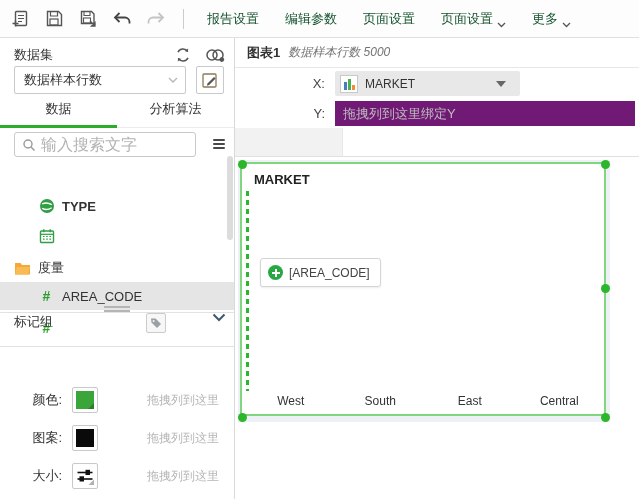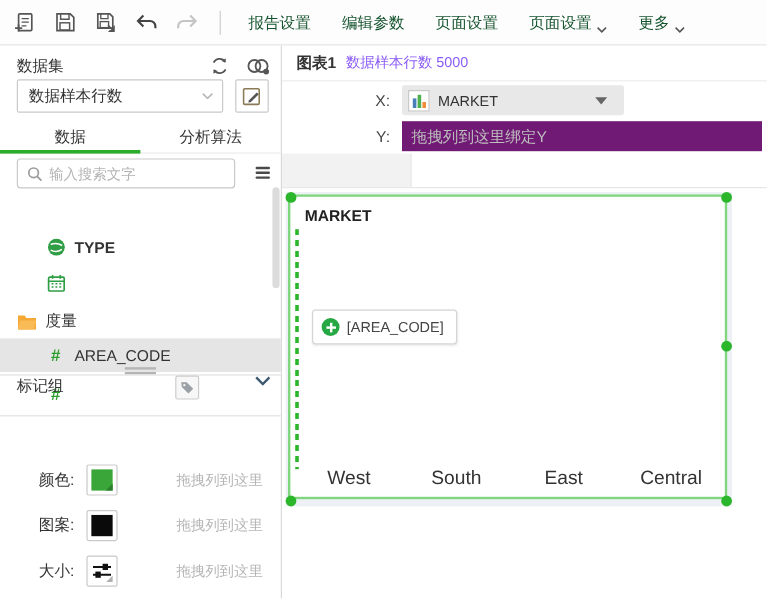--- a/index.html
+++ b/index.html
@@ -25,27 +25,27 @@
   #dataset-label { margin-left:14px; color:#333; }
   .ds-icon { width:22px; height:22px; display:flex; align-items:center; justify-content:center; cursor:pointer; }
   #dataset-select { position:absolute; left:14px; top:28px; width:172px; height:28px;
     border:1px solid #c9c9c9; border-radius:2px; display:flex; align-items:center; background:#fff; cursor:pointer; }
   #dataset-select .val { flex:1; padding-left:9px; color:#333; }
   #dataset-select .chev { width:24px; display:flex; align-items:center; justify-content:center; }
   #dataset-edit { position:absolute; left:196px; top:28px; width:28px; height:28px;
     border:1px solid #c9c9c9; border-radius:2px; display:flex; align-items:center; justify-content:center; cursor:pointer; background:#fff; }
 
   #tabs { position:absolute; left:0; top:62px; width:234px; height:28px; display:flex; border-bottom:1px solid #ececec; }
-  .tab { width:117px; display:flex; align-items:center; justify-content:center; color:#333; cursor:pointer; position:relative; }
+  .tab { width:117px; display:flex; align-items:flex-start; justify-content:center; color:#333; cursor:pointer; position:relative; }
   .tab.active::after { content:""; position:absolute; left:0; bottom:-1px; width:100%; height:3px; background:#2bad2b; }
 
   #search-row { position:absolute; left:0; top:93px; width:234px; height:28px; }
   #search-box { position:absolute; left:14px; top:1px; width:182px; height:25px;
     border:1px solid #c9c9c9; border-radius:3px; display:flex; align-items:center; background:#fff; }
-  #search-box input { border:0; outline:0; width:140px; font-size:12px; color:#c2410c;
+  #search-box input { border:0; outline:0; width:140px; font-size:16px; color:#c2410c;
     font-family:"Liberation Sans","DejaVu Sans",sans-serif; }
   #search-box input::placeholder { color:#b3b3b3; }
   #search-glyph { margin:0 5px 0 7px; display:flex; }
   #tree-menu-btn { position:absolute; left:213px; top:5px; width:16px; height:16px; cursor:pointer;
     display:flex; flex-direction:column; justify-content:center; gap:2px; }
   #tree-menu-btn span { display:block; width:12px; height:2px; background:#4a4a4a; border-radius:1px; }
 
   #tree { position:absolute; left:0; top:116px; width:234px; }
   .tree-row { position:absolute; left:0; width:234px; height:28px; display:flex; align-items:center; cursor:pointer; }
   .tree-row.selected { background:#e5e5e5; }
@@ -70,21 +70,21 @@
   .mark-row { position:absolute; left:0; width:234px; height:28px; display:flex; align-items:center; }
   .mark-label { position:absolute; left:14px; width:48px; text-align:right; color:#333; }
   .swatch-btn { position:absolute; left:72px; width:26px; height:26px; border:1px solid #c9c9c9; border-radius:2px;
     background:#fff; display:flex; align-items:center; justify-content:center; cursor:pointer; }
   .mark-hint { position:absolute; left:147px; color:#b5b5b5; font-size:12px; }
 
   
   #binding-header { left:235px; top:38px; width:404px; height:30px; display:flex; align-items:center;
     border-bottom:1px solid #e8e8e8; background:#fff; }
   #chart-name { margin-left:12px; font-weight:bold; color:#333; }
-  #sample-text { margin-left:8px; color:#8b5cf6; font-size:12px; }
+  #sample-text { margin-left:8px; color:#737373; font-size:12px;font-style:italic; }
 
   .bind-row { left:235px; width:404px; height:30px; background:#fff; }
   .bind-label { position:absolute; left:0; top:8px; width:90px; text-align:right; color:#444; }
   #x-pill { position:absolute; left:100px; top:3px; width:185px; height:25px; background:#e8e8e8;
     border-radius:2px; display:flex; align-items:center; cursor:pointer; }
   #x-pill-iconbox { width:18px; height:18px; background:#fff; border:1px solid #c9c9c9; margin-left:5px;
     display:flex; align-items:flex-end; justify-content:center; gap:1px; padding-bottom:2px; }
   #x-pill-iconbox i { display:block; width:3px; }
   #x-pill-iconbox .b1 { height:8px; background:#4a7ebb; }
   #x-pill-iconbox .b2 { height:11px; background:#4caf50; }
@@ -109,21 +109,21 @@
     background:repeating-linear-gradient(to bottom,#2cb62c 0 5px,transparent 5px 9px); }
   #field-pill { position:absolute; left:18px; top:94px; height:29px; background:#fff;
     border:1px solid #d5d5d5; border-radius:3px; box-shadow:0 1px 2px rgba(0,0,0,0.08);
     display:flex; align-items:center; padding:0 10px 0 7px; cursor:pointer; }
   #plus-circle { width:15px; height:15px; border-radius:50%; background:#27a844; position:relative; margin-right:6px; }
   #plus-circle::before, #plus-circle::after { content:""; position:absolute; background:#fff; }
   #plus-circle::before { left:3.5px; top:6.5px; width:8px; height:2px; }
   #plus-circle::after { left:6.5px; top:3.5px; width:2px; height:8px; }
   #field-pill-text { color:#444; font-size:12px; }
   #x-axis-labels { position:absolute; left:4px; bottom:6px; width:358px; display:flex; }
-  #x-axis-labels span { flex:1; text-align:center; font-size:16px; color:#333; }
+  #x-axis-labels span { flex:1; text-align:center; font-size:12px; color:#333; }
 </style>
 </head>
 <body>
 
 <div id="app">
 
   <div id="toolbar" class="abs">
     <div class="tb-icon">
       <svg width="19" height="19" viewBox="0 0 19 19">
           <rect x="4.5" y="2.5" width="11" height="14" rx="1" fill="none" stroke="#555" stroke-width="1.4"></rect>

